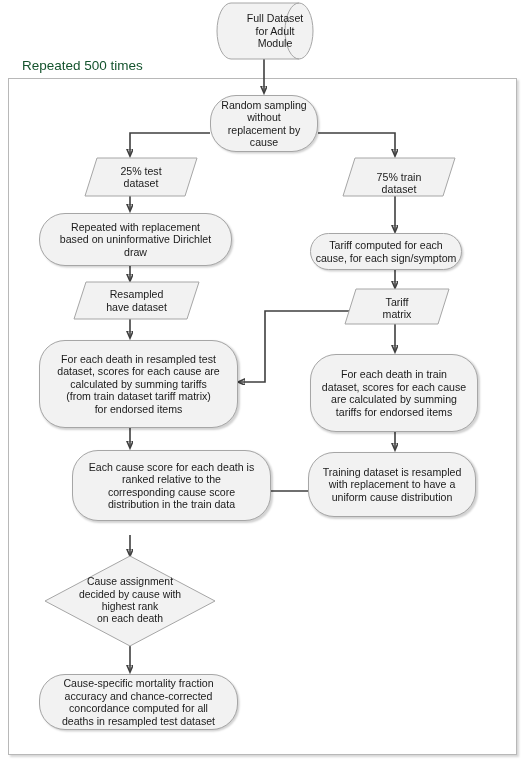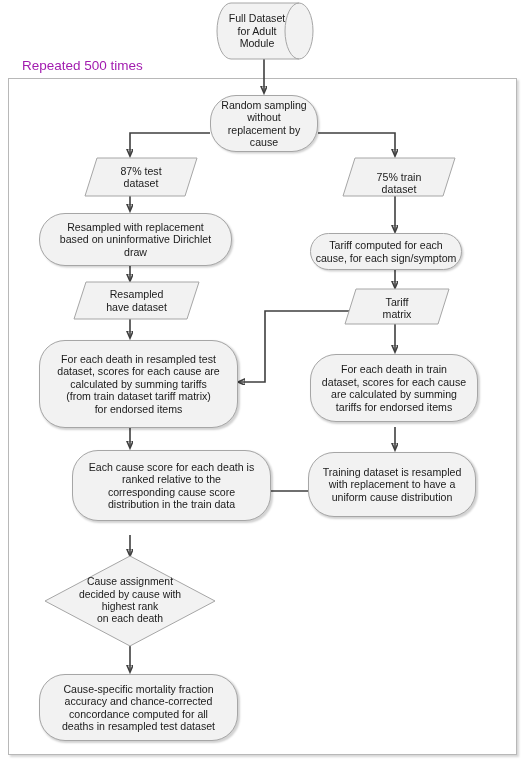--- a/index.html
+++ b/index.html
@@ -34,40 +34,40 @@
     display:flex;align-items:center;justify-content:center;
     text-align:center;white-space:pre-line;color:#1a1a1a;line-height:1.18;
   }
   .dia-wrap{position:absolute;}
   .dia-wrap svg{position:absolute;left:0;top:0;overflow:visible;}
   .dia-wrap .lbl{
     position:absolute;left:0;top:0;width:100%;height:100%;
     display:flex;align-items:center;justify-content:center;
     text-align:center;white-space:pre-line;color:#1a1a1a;line-height:1.18;
   }
-  .cyl-wrap{position:absolute;}
+  .cyl-wrap{position:absolute;padding-left:36px;}
   .cyl-wrap svg{position:absolute;left:0;top:0;overflow:visible;}
   .cyl-wrap .lbl{
     position:absolute;left:0;top:0;width:100%;height:100%;
     display:flex;align-items:center;justify-content:center;
     text-align:center;white-space:pre-line;color:#1a1a1a;line-height:1.18;
     padding-right:16px;box-sizing:border-box;
   }
 
   
   #loop-box{
     position:absolute;left:8px;top:78px;width:509px;height:677px;
     background:#ffffff;
     border:1px solid #b8b8b8;
     box-shadow:1.5px 1.5px 2px rgba(0,0,0,.16);
     box-sizing:border-box;
   }
   #loop-label{
     position:absolute;left:22px;top:58px;
-    font-size:13.5px;color:#a21caf;
+    font-size:13.5px;color:#14532d;
   }
 
   
   #wires{position:absolute;left:0;top:0;width:527px;height:768px;}
   #wires line, #wires path, #wires polyline{
     stroke:#3f3f3f;stroke-width:1.6px;fill:none;
   }
   .arrowhead{fill:#3f3f3f;}
 </style>
 </head>
@@ -128,33 +128,33 @@
 
   <div class="node rect" style="left:210px;top:95px;width:108px;height:57px;font-size:10.6px;">Random sampling
 without
 replacement by
 cause</div>
 
   <div class="para-wrap" style="left:85px;top:158px;width:112px;height:38px;">
     <svg width="112" height="38" viewBox="0 0 112 38">
       <polygon points="12,0 112,0 100,38 0,38" fill="#f2f2f2" stroke="#a6a6a6" stroke-width="1"></polygon>
     </svg>
-    <div class="lbl" style="font-size:10.6px;">87% test
+    <div class="lbl" style="font-size:10.6px;">25% test
 dataset</div>
   </div>
 
   <div class="para-wrap" style="left:343px;top:158px;width:112px;height:50px;">
     <svg width="112" height="38" viewBox="0 0 112 38">
       <polygon points="12,0 112,0 100,38 0,38" fill="#f2f2f2" stroke="#a6a6a6" stroke-width="1"></polygon>
     </svg>
     <div class="lbl" style="font-size:10.6px;">75% train
 dataset</div>
   </div>
 
-  <div class="node rect" style="left:39px;top:213px;width:193px;height:53px;font-size:10.6px;">Resampled with replacement
+  <div class="node rect" style="left:39px;top:213px;width:193px;height:53px;font-size:10.6px;">Repeated with replacement
 based on uninformative Dirichlet
 draw</div>
 
   <div class="para-wrap" style="left:74px;top:282px;width:125px;height:37px;">
     <svg width="125" height="37" viewBox="0 0 125 37">
       <polygon points="12,0 125,0 113,37 0,37" fill="#f2f2f2" stroke="#a6a6a6" stroke-width="1"></polygon>
     </svg>
     <div class="lbl" style="font-size:10.6px;">Resampled
 have dataset</div>
   </div>
@@ -169,21 +169,21 @@
     <div class="lbl" style="font-size:10.6px;">Tariff
 matrix</div>
   </div>
 
   <div class="node rect" style="left:39px;top:340px;width:199px;height:88px;font-size:10.6px;">For each death in resampled test
 dataset, scores for each cause are
 calculated by summing tariffs
 (from train dataset tariff matrix)
 for endorsed items</div>
 
-  <div class="node rect" style="left:310px;top:354px;width:168px;height:68px;font-size:10.6px;">For each death in train
+  <div class="node rect" style="left:310px;top:354px;width:168px;height:78px;font-size:10.6px;">For each death in train
 dataset, scores for each cause
 are calculated by summing
 tariffs for endorsed items</div>
 
   <div class="node rect" style="left:39px;top:450px;width:199px;height:71px;font-size:10.6px;margin-left:33px;">Each cause score for each death is
 ranked relative to the
 corresponding cause score
 distribution in the train data</div>
 
   <div class="node rect" style="left:308px;top:452px;width:168px;height:65px;font-size:10.6px;">Training dataset is resampled
@@ -193,18 +193,18 @@
   <div class="dia-wrap" style="left:45px;top:556px;width:170px;height:90px;">
     <svg width="170" height="90" viewBox="0 0 170 90">
       <polygon points="85,0 170,45 85,90 0,45" fill="#f2f2f2" stroke="#a6a6a6" stroke-width="1"></polygon>
     </svg>
     <div class="lbl" style="font-size:10.4px;">Cause assignment
 decided by cause with
 highest rank
 on each death</div>
   </div>
 
-  <div class="node rect" style="left:39px;top:674px;width:199px;height:67px;font-size:10.6px;">Cause-specific mortality fraction
+  <div class="node rect" style="left:39px;top:674px;width:199px;height:56px;font-size:10.6px;">Cause-specific mortality fraction
 accuracy and chance-corrected
 concordance computed for all
 deaths in resampled test dataset</div>
 
 </div>
 
 </body></html>

